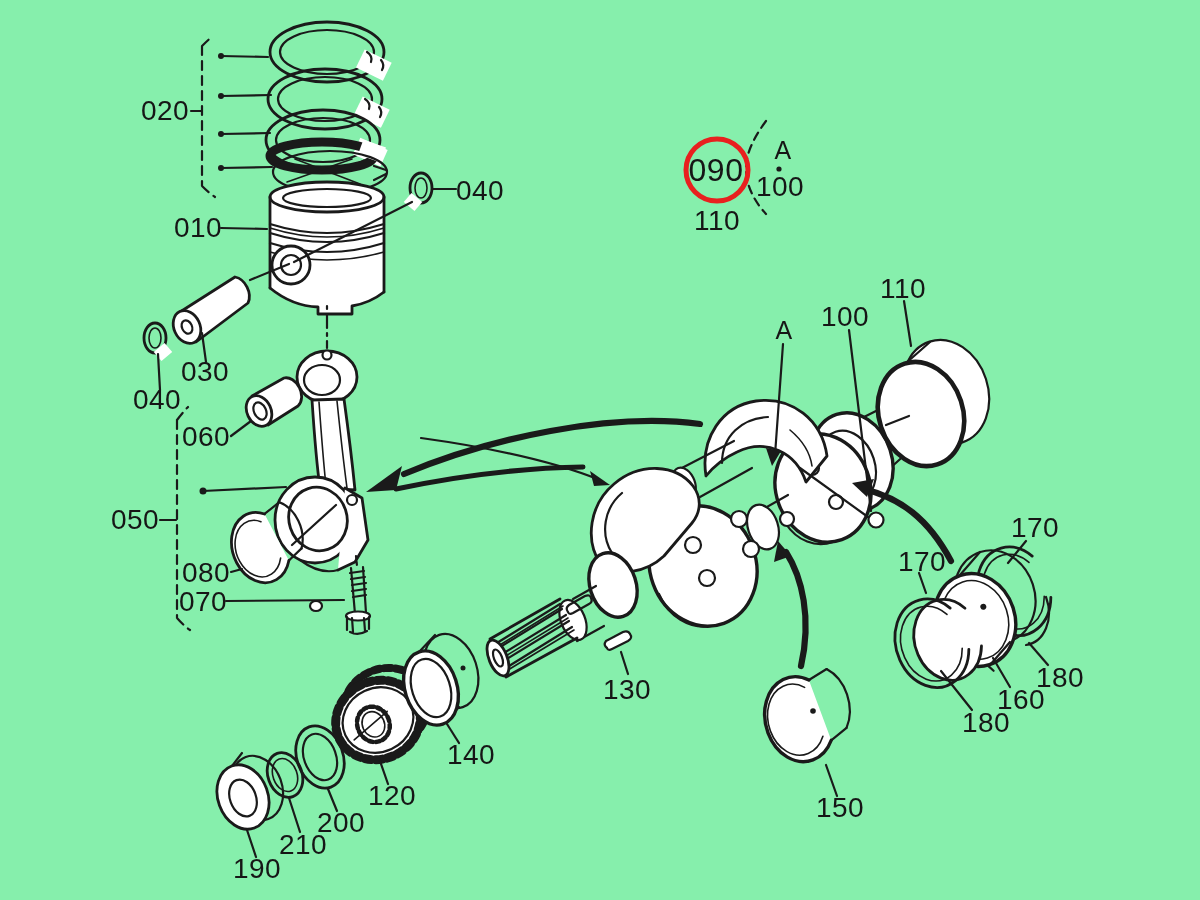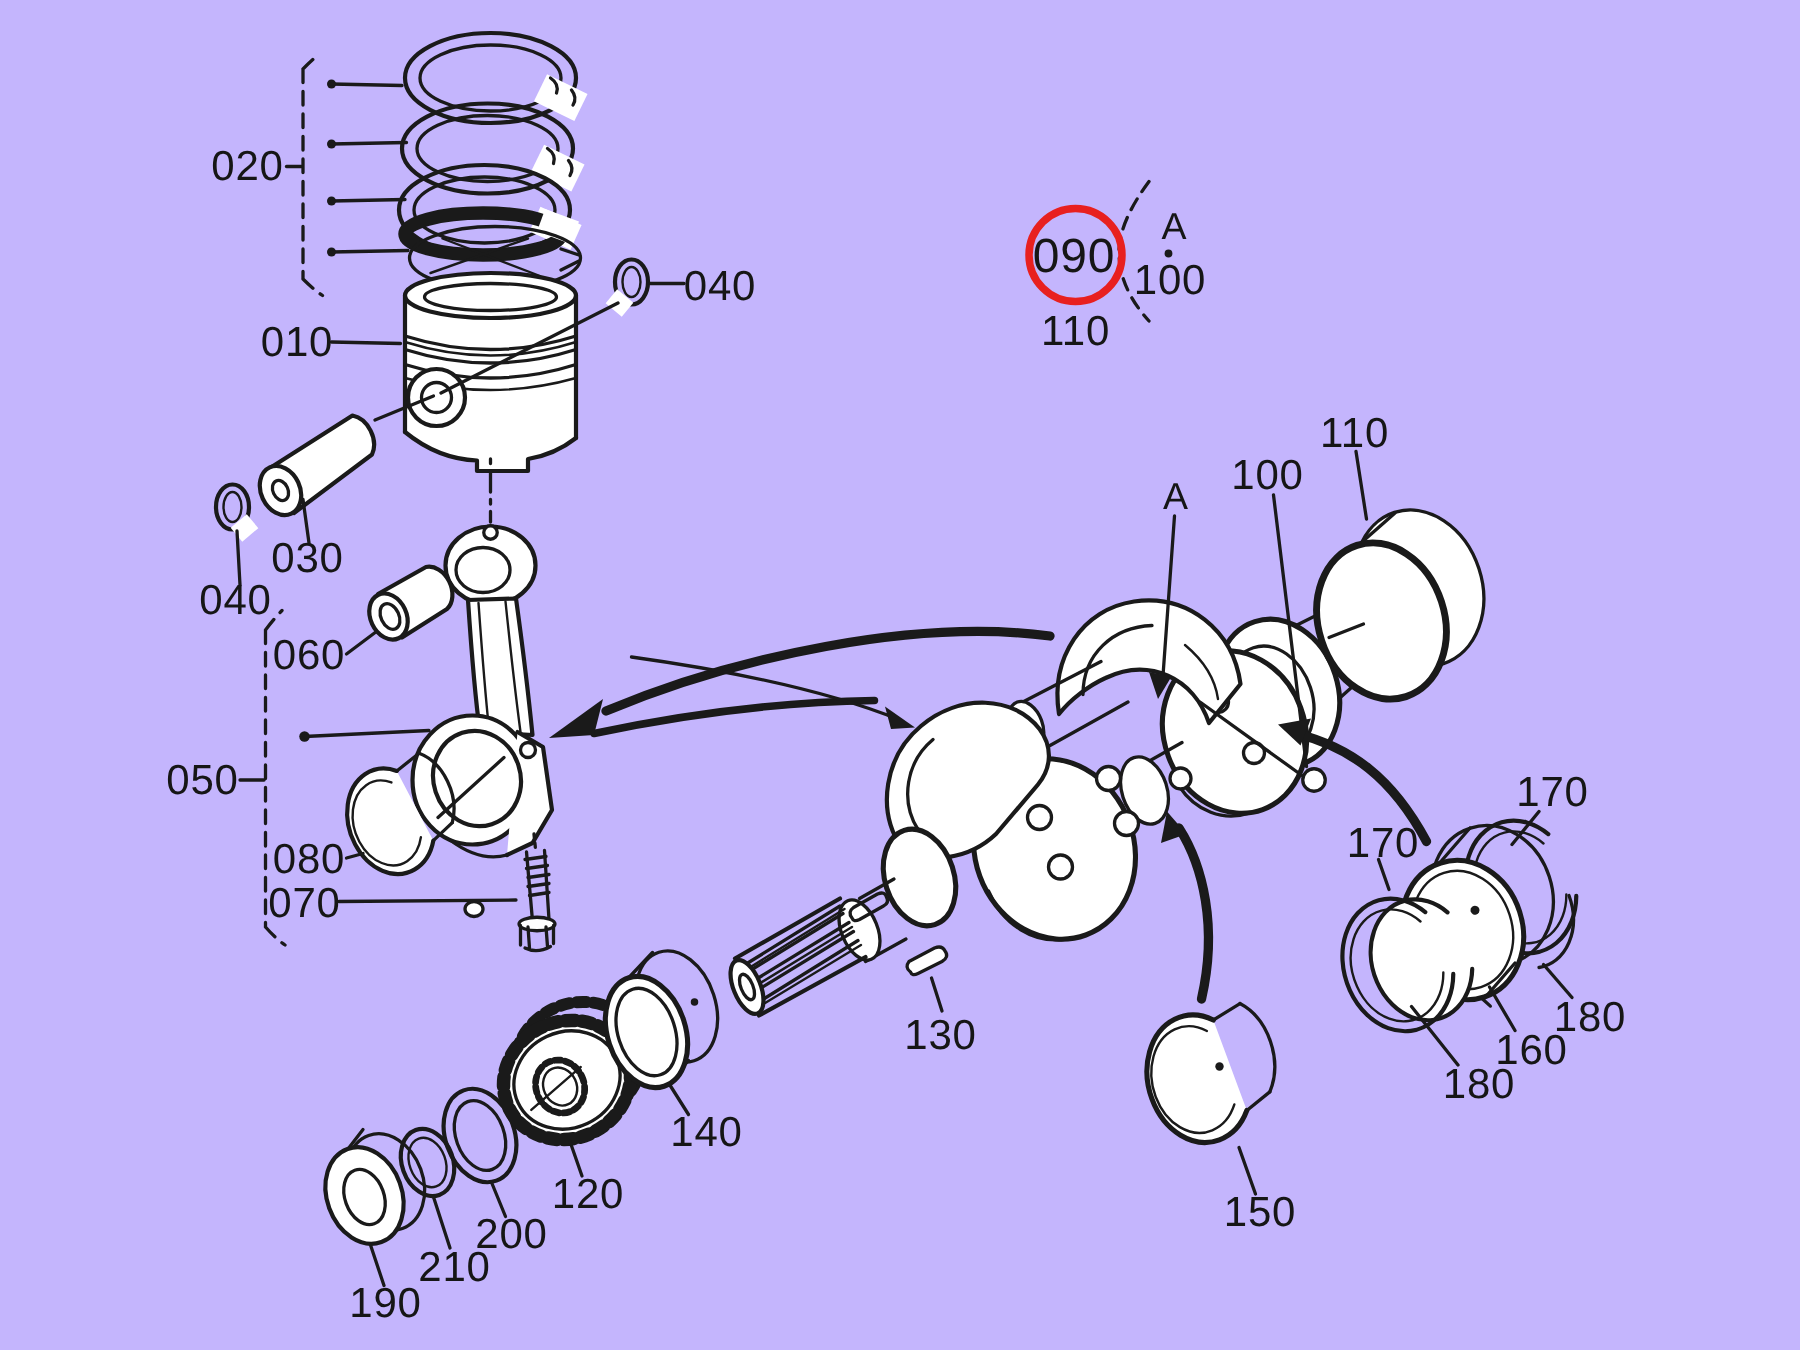--- a/index.html
+++ b/index.html
@@ -1,16 +1,16 @@
 <!DOCTYPE html>
 <html style="--highlight: #e8201f;"><head>
 <meta charset="utf-8">
 <style>
   html,body{margin:0;padding:0;background:#fff;}
-  .stage{position:relative;width:1200px;height:900px;background:#c4b5fd;overflow:hidden;}
+  .stage{position:relative;width:1200px;height:900px;background:#86efac;overflow:hidden;}
   svg{position:absolute;left:0;top:0;}
   .ln{stroke:#1a1a1a;fill:none;stroke-linecap:round;stroke-linejoin:round;}
   .fw{fill:#ffffff;}
   .fb{fill:#1a1a1a;stroke:none;}
   .s1{stroke-width:1.6}.s2{stroke-width:2.2}.s3{stroke-width:2.8}
   .s4{stroke-width:3.4}.s5{stroke-width:4.6}.s6{stroke-width:6.2}.s7{stroke-width:5}
   .dash{stroke-dasharray:9 6;}
   .dashdot{stroke-dasharray:3 5 14 5;}
   .callout{font-family:"Liberation Sans","DejaVu Sans",sans-serif;font-size:28px;fill:#161616;text-anchor:middle;letter-spacing:.5px;}
   .callout.big{font-size:32px;}

